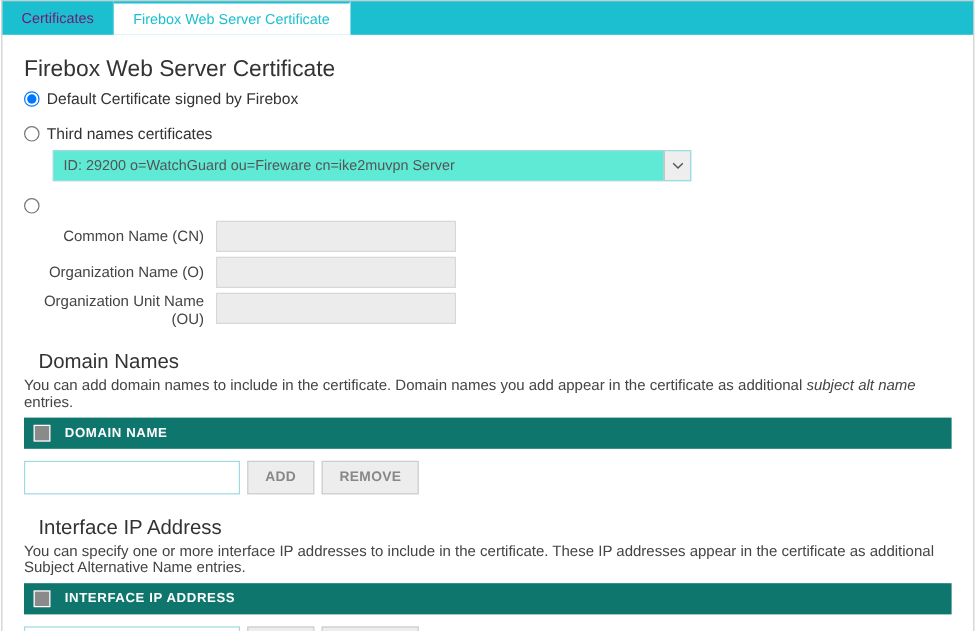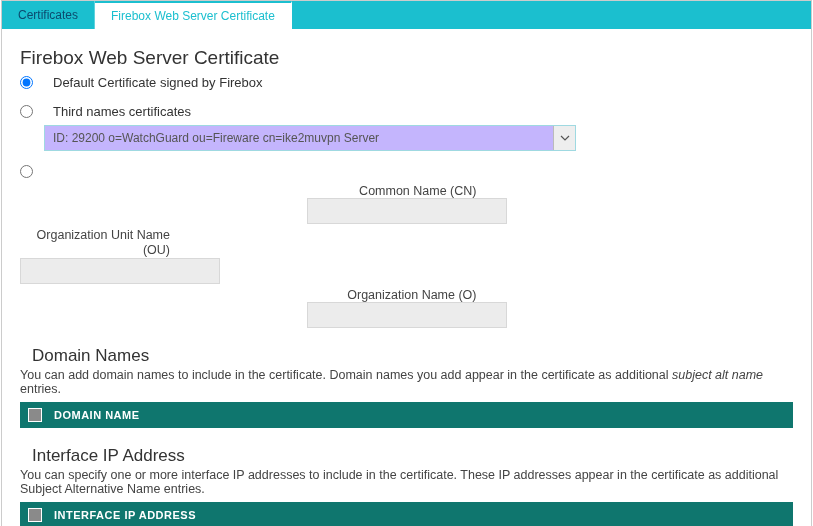--- a/index.html
+++ b/index.html
@@ -20,21 +20,21 @@
     background: #1bbfcf;
     display: flex;
     align-items: stretch;
     height: 28px;
   }
   .tab {
     padding: 0 16px;
     display: flex;
     align-items: center;
     font-size: 12px;
-    color: #0c4a6e;
+    color: #701a75;
     cursor: pointer;
     border-right: 1px solid rgba(255,255,255,0.3);
   }
   .tab.active {
     background: #fff;
     color: #1bbfcf;
     border-top: 2px solid #1bbfcf;
   }
   .content {
     padding: 12px 18px 18px 18px;
@@ -47,32 +47,32 @@
   }
   h3.sub-title {
     font-weight: 300;
     font-size: 17px;
     margin: 18px 0 2px 12px;
     color: #333;
   }
   .radio-row {
     display: flex;
     align-items: center;
-    gap: 20px;
+    gap: 6px;
     margin: 6px 0;
   }
   .radio-row input[type=radio] {
     margin: 0;
   }
   .dropdown {
     margin: 4px 0 14px 24px;
     width: 532px;
     height: 26px;
     border: 1px solid #9fd9e1;
-    background: #c4b5fd;
+    background: #5eead4;
     display: flex;
     align-items: stretch;
   }
   .dropdown .dd-text {
     flex: 1;
     padding: 4px 8px;
     font-size: 12px;
     color: #555;
     display: flex;
     align-items: center;
@@ -83,21 +83,20 @@
     display: flex;
     align-items: center;
     justify-content: center;
     background: #eee;
   }
   .dd-arrow svg { width: 10px; height: 10px; }
   .field-row {
     display: flex;
     align-items: center;
     margin: 4px 0;
-    flex-direction: column;
   }
   .field-label {
     width: 160px;
     text-align: right;
     padding-right: 10px;
     font-size: 12.5px;
     color: #444;
   }
   .field-input {
     width: 200px;
@@ -200,39 +199,44 @@
     </div>
 
     <div class="radio-row">
       <input type="radio" name="certmode" style="">
     </div>
 
     <div class="field-row">
       <div class="field-label">Common Name (CN)</div>
       <input class="field-input" type="text" disabled="" style="">
     </div>
+    <div class="field-row">
+      <div class="field-label">Organization Name (O)</div>
+      <input class="field-input" type="text" disabled="" style="">
+    </div>
     <div class="field-row" style="align-items:flex-start;">
       <div class="ou-label">
         <span>Organization Unit Name</span><br>
         <span>(OU)</span>
       </div>
       <input class="field-input" type="text" disabled="" style="">
     </div>
-    <div class="field-row">
-      <div class="field-label">Organization Name (O)</div>
-      <input class="field-input" type="text" disabled="" style="">
-    </div>
 
     <h3 class="sub-title">Domain Names</h3>
     <div class="desc">
       <span>You can add domain names to include in the certificate. Domain names you add appear in the certificate as additional </span><em>subject alt name</em><span> entries.</span>
     </div>
     <div class="table-header">
       <div class="th-check"></div>
       <div class="th-label">DOMAIN NAME</div>
+    </div>
+    <div class="input-action-row">
+      <input class="text-input" type="text" style="">
+      <button class="btn">ADD</button>
+      <button class="btn">REMOVE</button>
     </div>
 
     <h3 class="sub-title">Interface IP Address</h3>
     <div class="desc">You can specify one or more interface IP addresses to include in the certificate. These IP addresses appear in the certificate as additional Subject Alternative Name entries.</div>
     <div class="table-header">
       <div class="th-check"></div>
       <div class="th-label">INTERFACE IP ADDRESS</div>
     </div>
     <div class="input-action-row">
       <input class="text-input" type="text" style="">

